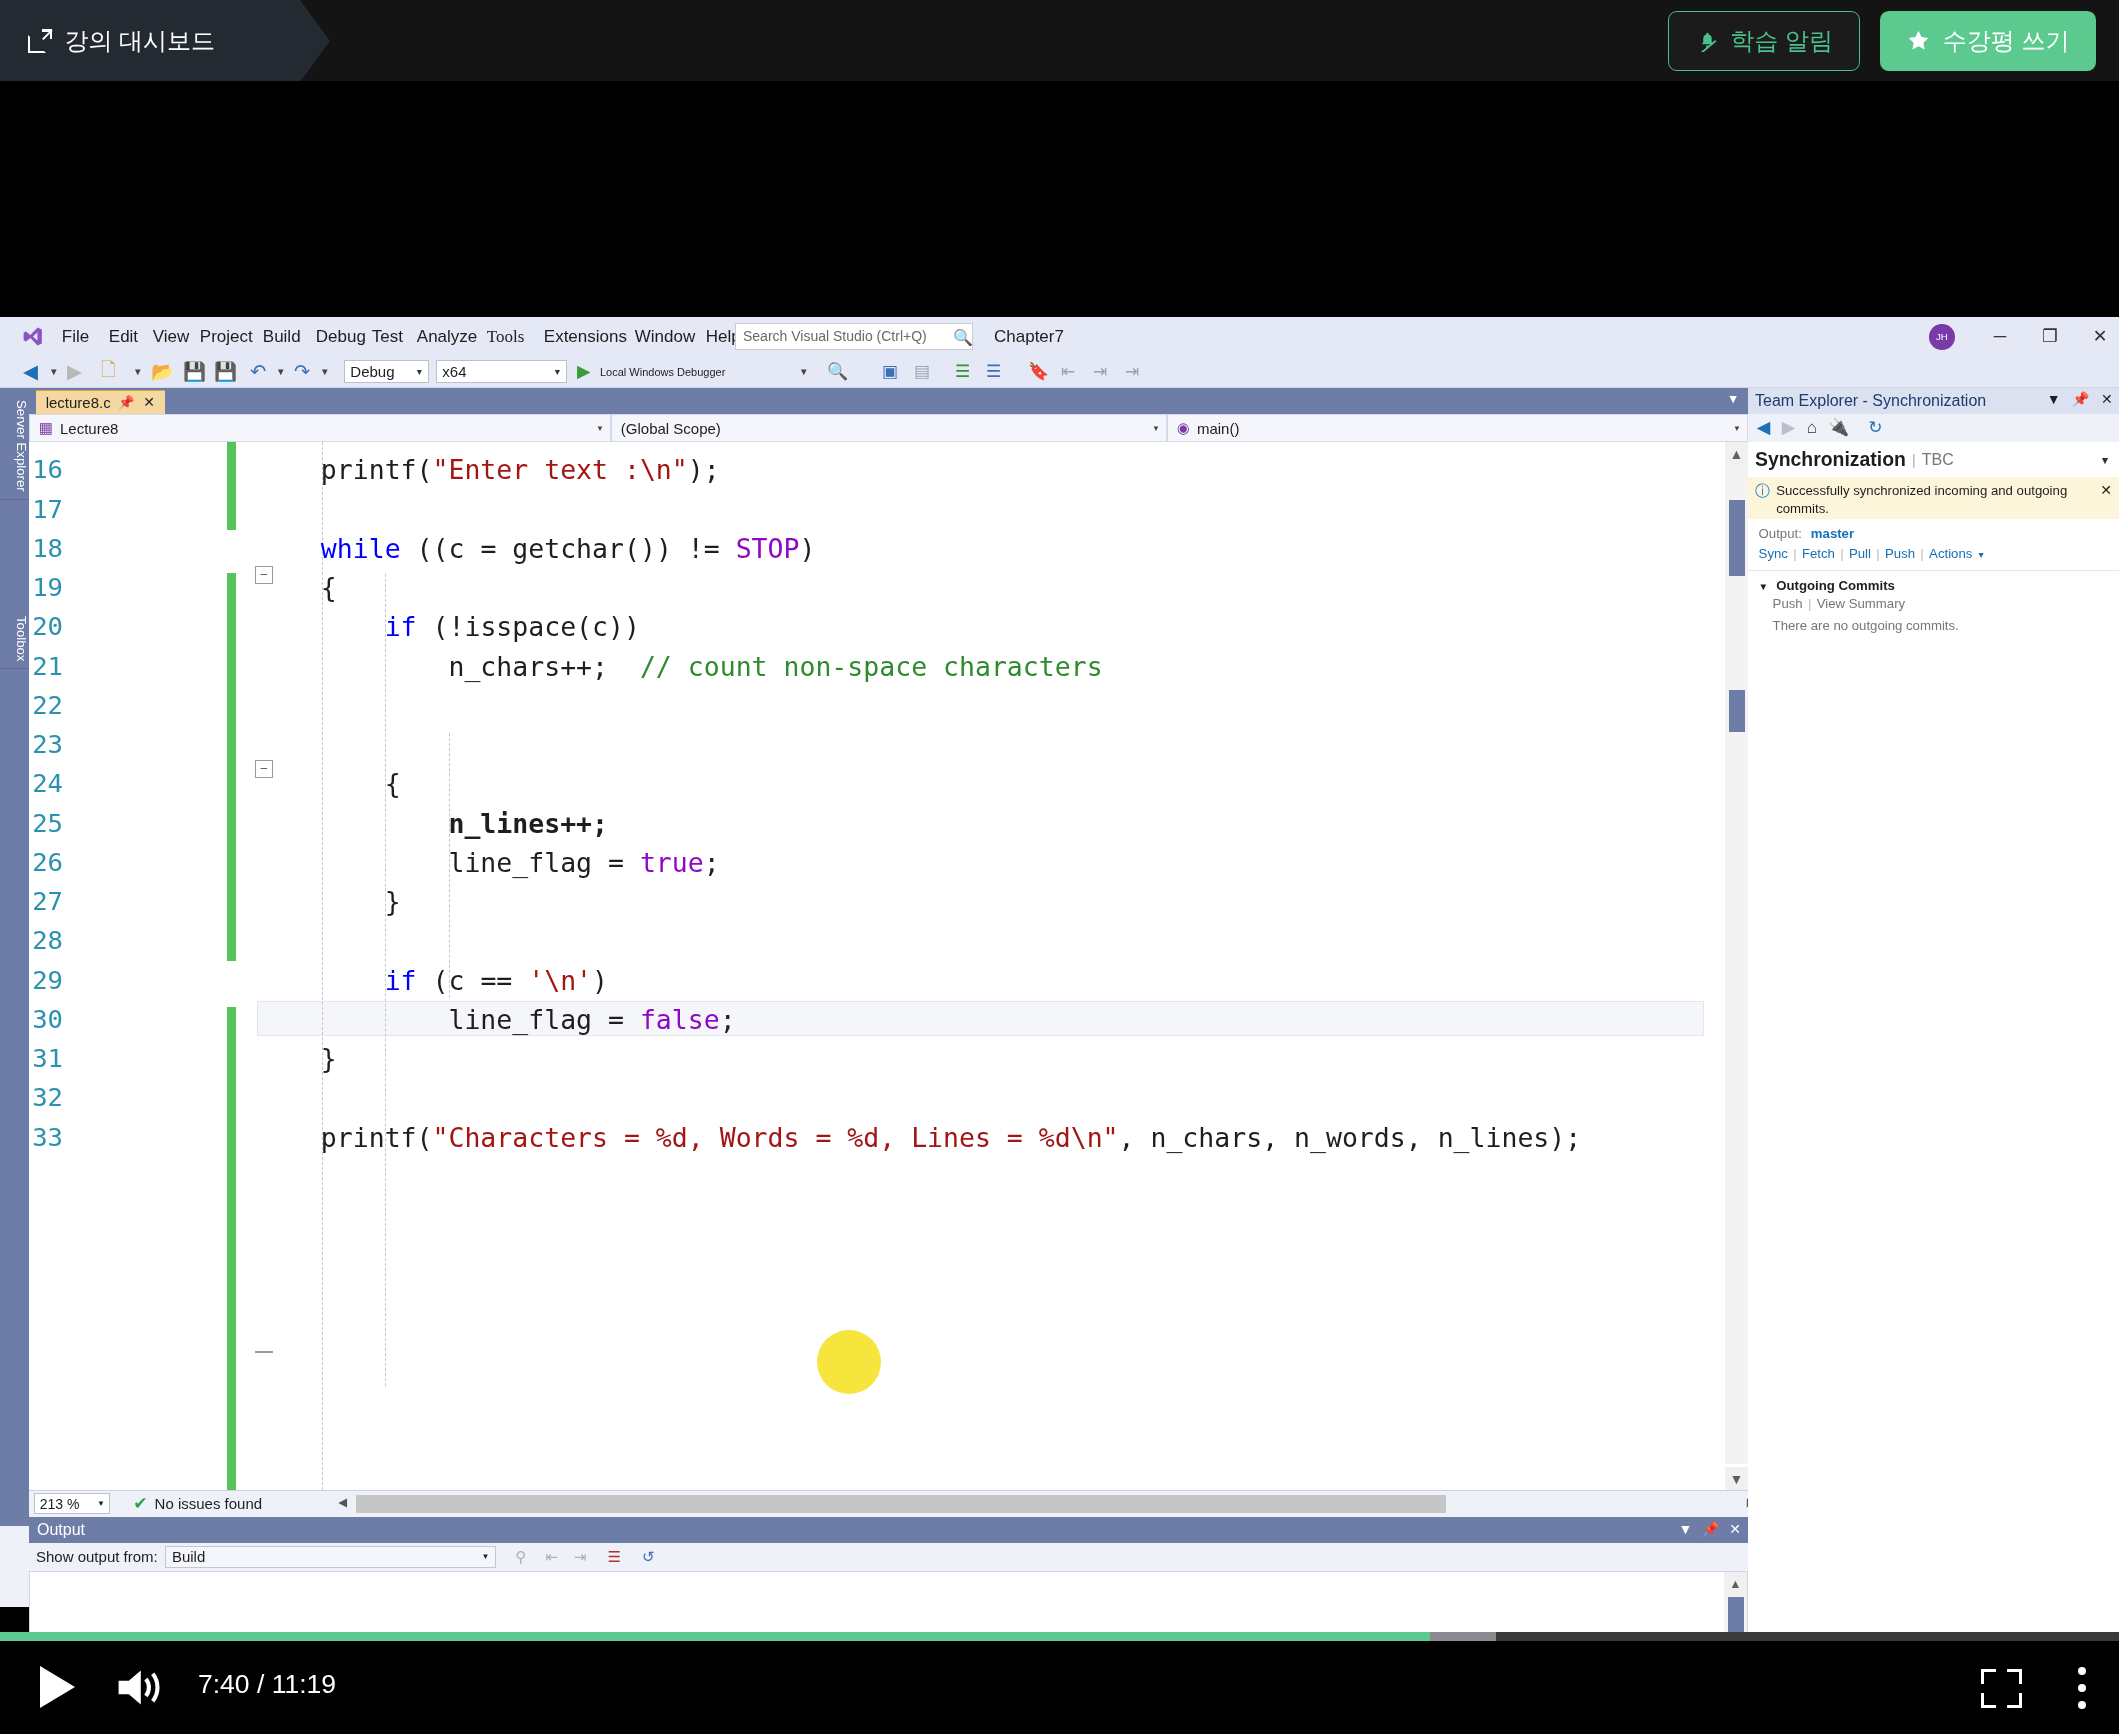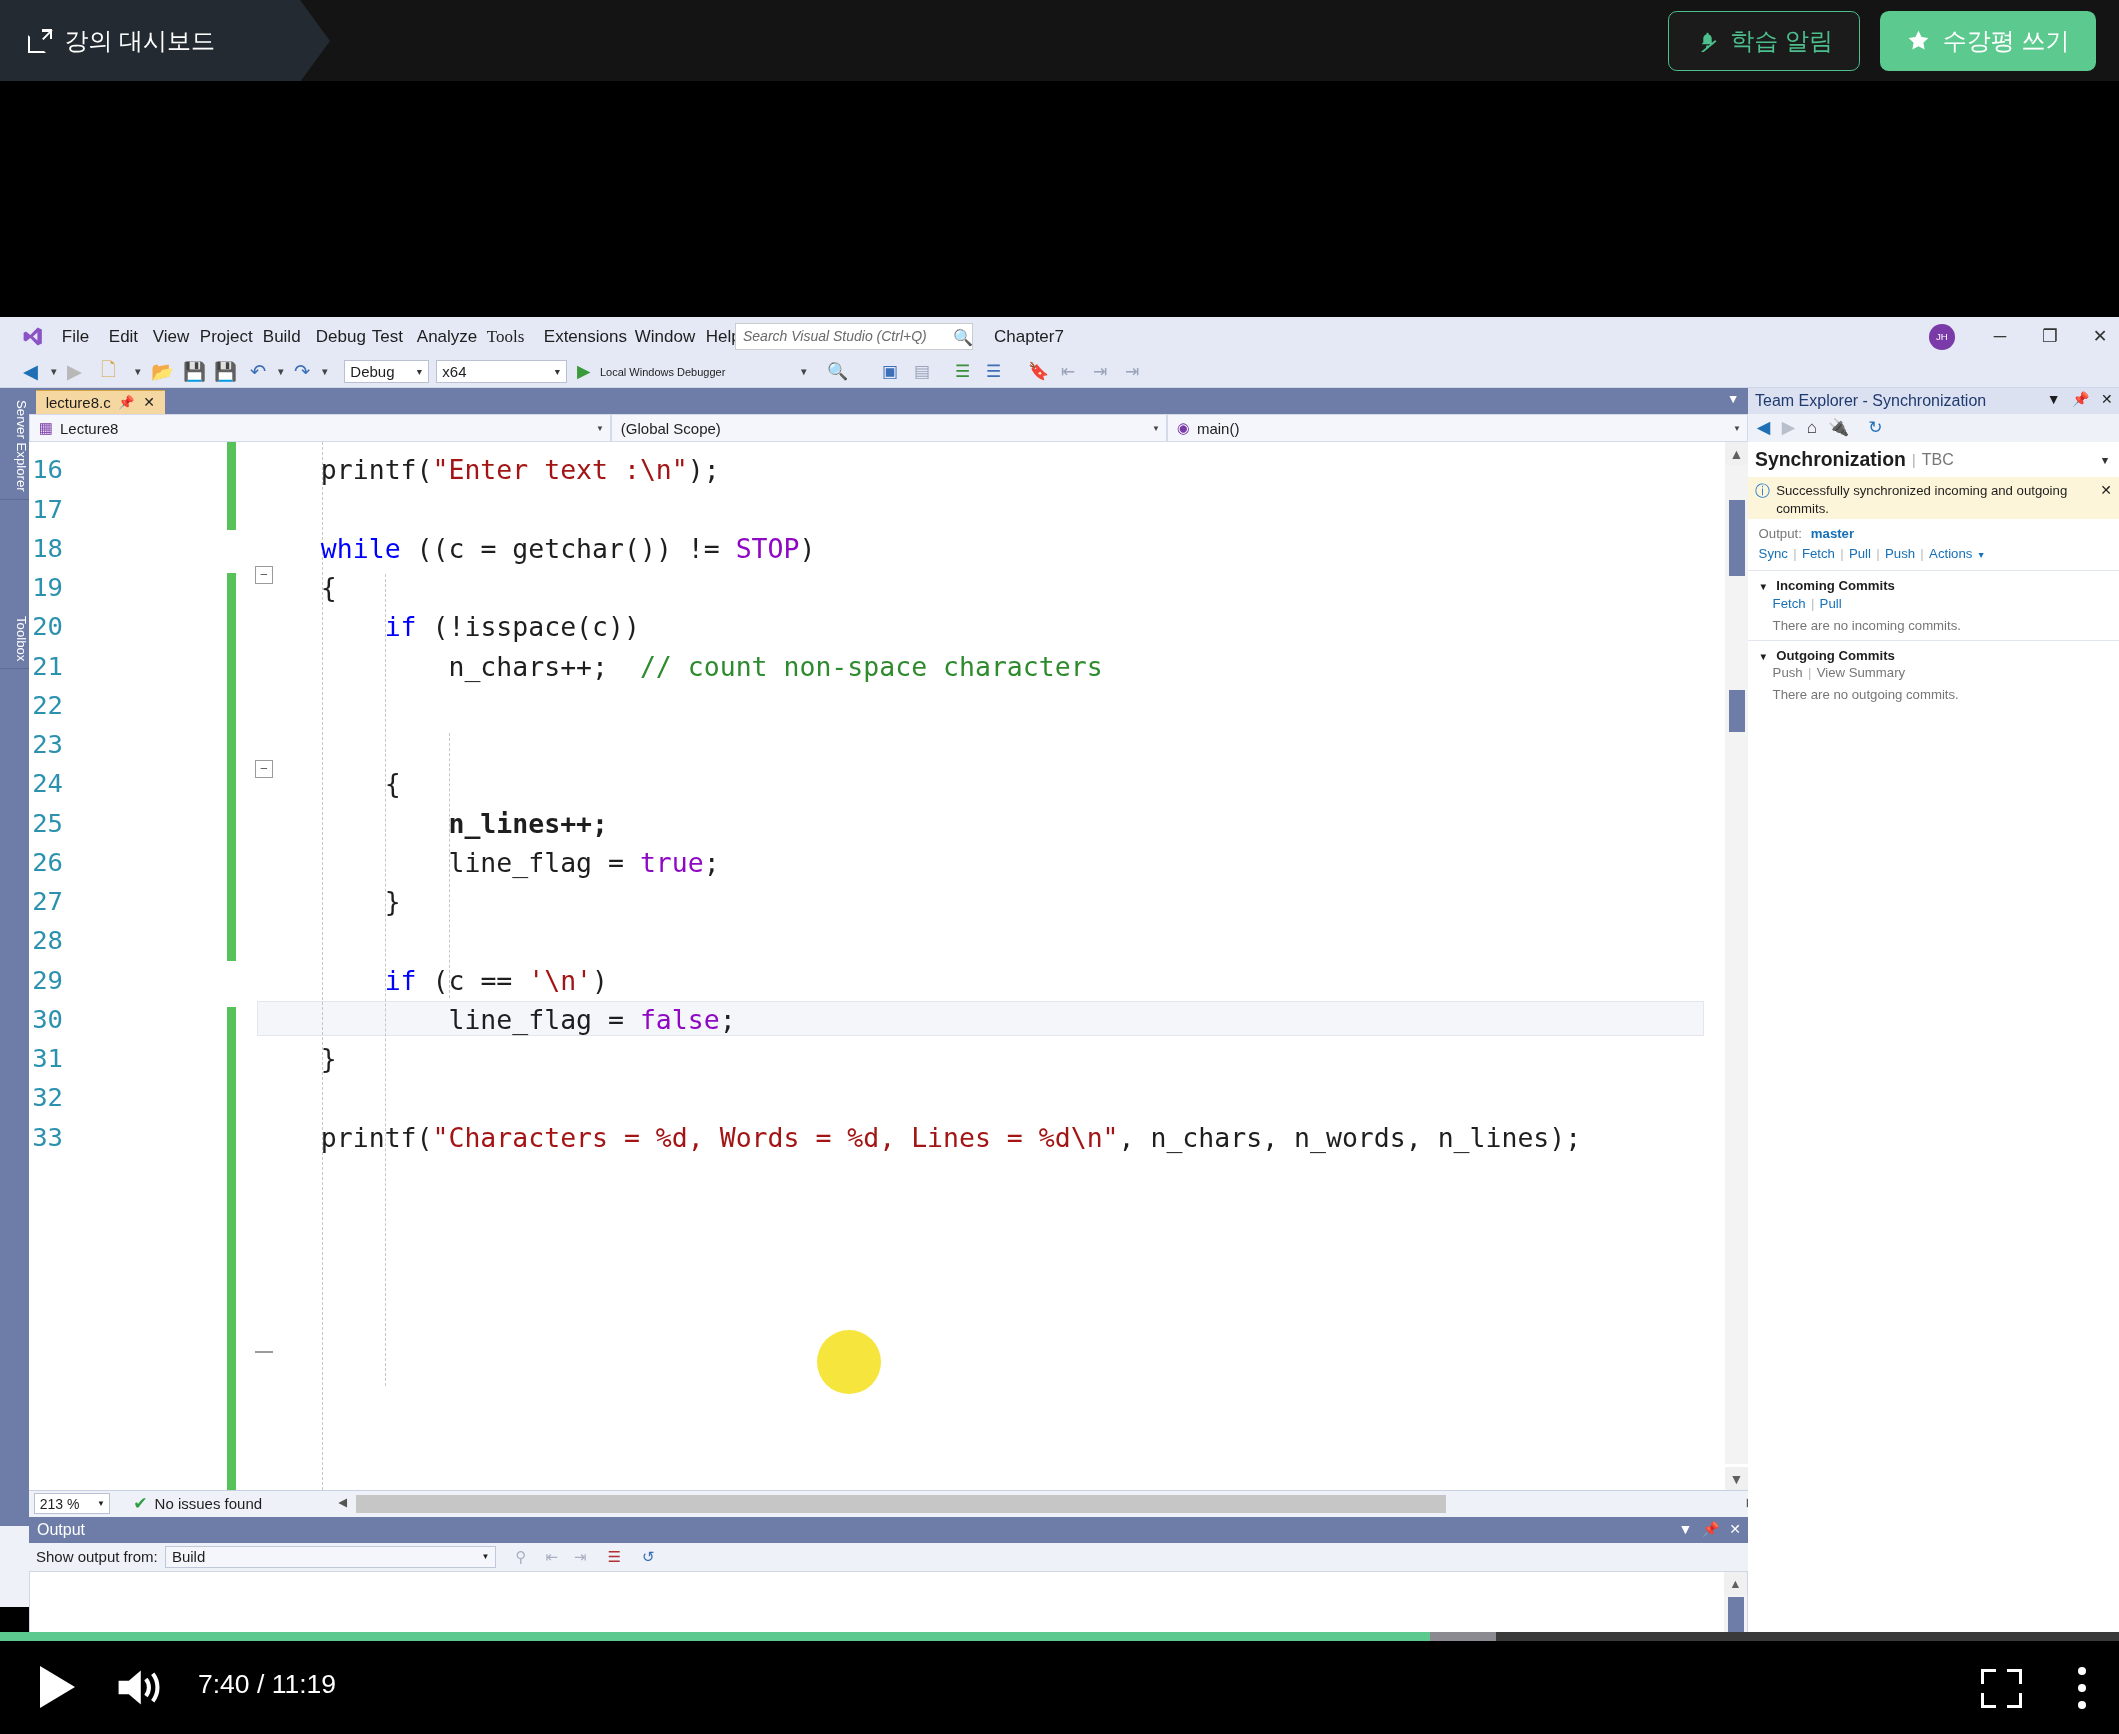--- a/index.html
+++ b/index.html
@@ -41,21 +41,21 @@
                background:#eef1f8; }
 
   
   #vs-menubar { position:absolute; left:0; top:0; width:2119px; height:39px;
                 background:#e4e9f5; }
   #vs-logo { position:absolute; left:19.4px; top:8px; width:26.5px; height:23px; }
   .menu-item { position:absolute; top:0; height:39px; display:flex; align-items:center;
                font-size:17px; color:#1e1e1e; padding:0 8.8px; cursor:default; }
   #vs-search { position:absolute; left:735px; top:6.2px; width:238px; height:26.5px;
                background:#fff; border:0.9px solid #ccc; font-size:14px; color:#6a6a6a;
-               padding:0 7px; display:flex; align-items:center;font-style:italic; }
+               padding:0 7px; display:flex; align-items:center; }
   #vs-search-icon { position:absolute; left:953px; top:10.6px; font-size:16px; color:#444; }
   #vs-project-name { position:absolute; left:994px; top:0; height:39px; display:flex;
                      align-items:center; font-size:17px; color:#1e1e1e; }
   #vs-avatar { position:absolute; left:1929px; top:7px; width:25.6px; height:25.6px;
                border-radius:50%; background:#7a3aa8; color:#fff; font-size:9.7px;
                display:flex; align-items:center; justify-content:center; }
   .wbtn { position:absolute; top:0; width:42px; height:39px; display:flex;
           align-items:center; justify-content:center; font-size:17.6px; color:#333; }
 
   
@@ -464,28 +464,20 @@
     </div>
     <div id="tp-body">
       <div style="padding:7px 10.6px 1.8px 10.6px;">
         <span class="muted">Output:</span>
         <span class="link" style="margin-left:5.3px;font-weight:bold;">master</span>
       </div>
       <div id="tp-actions" style="padding:3.5px 10.6px 8.8px 10.6px;"><span class="link">Sync</span><span style="color: rgb(187, 187, 187); margin: 0px 5.3px;">|</span><span class="link">Fetch</span><span style="color: rgb(187, 187, 187); margin: 0px 5.3px;">|</span><span class="link">Pull</span><span style="color: rgb(187, 187, 187); margin: 0px 5.3px;">|</span><span class="link">Push</span><span style="color: rgb(187, 187, 187); margin: 0px 5.3px;">|</span><span class="link">Actions</span><span style="color: rgb(21, 112, 184); font-size: 8.8px; margin-left: 4.4px;">▼</span></div>
       <div class="tp-sec">
         <div style="font-weight:bold;">
           <span style="font-size:9.7px;margin-right:4.4px;">▼</span>
-          <span>Incoming Commits</span>
-        </div>
-        <div id="tp-incoming-links" style="padding:2.6px 0 7px 14px;"><span class="link">Fetch</span><span style="color: rgb(187, 187, 187); margin: 0px 5.3px;">|</span><span class="link">Pull</span></div>
-        <div class="muted" style="padding-left:14px;">There are no incoming commits.</div>
-      </div>
-      <div class="tp-sec">
-        <div style="font-weight:bold;">
-          <span style="font-size:9.7px;margin-right:4.4px;">▼</span>
           <span>Outgoing Commits</span>
         </div>
         <div id="tp-outgoing-links" style="padding:2.6px 0 7px 14px;"><span class="muted">Push</span><span style="color: rgb(187, 187, 187); margin: 0px 5.3px;">|</span><span class="muted">View Summary</span></div>
         <div class="muted" style="padding-left:14px;">There are no outgoing commits.</div>
       </div>
     </div>
   </div>
 
  </div>
 </div>

